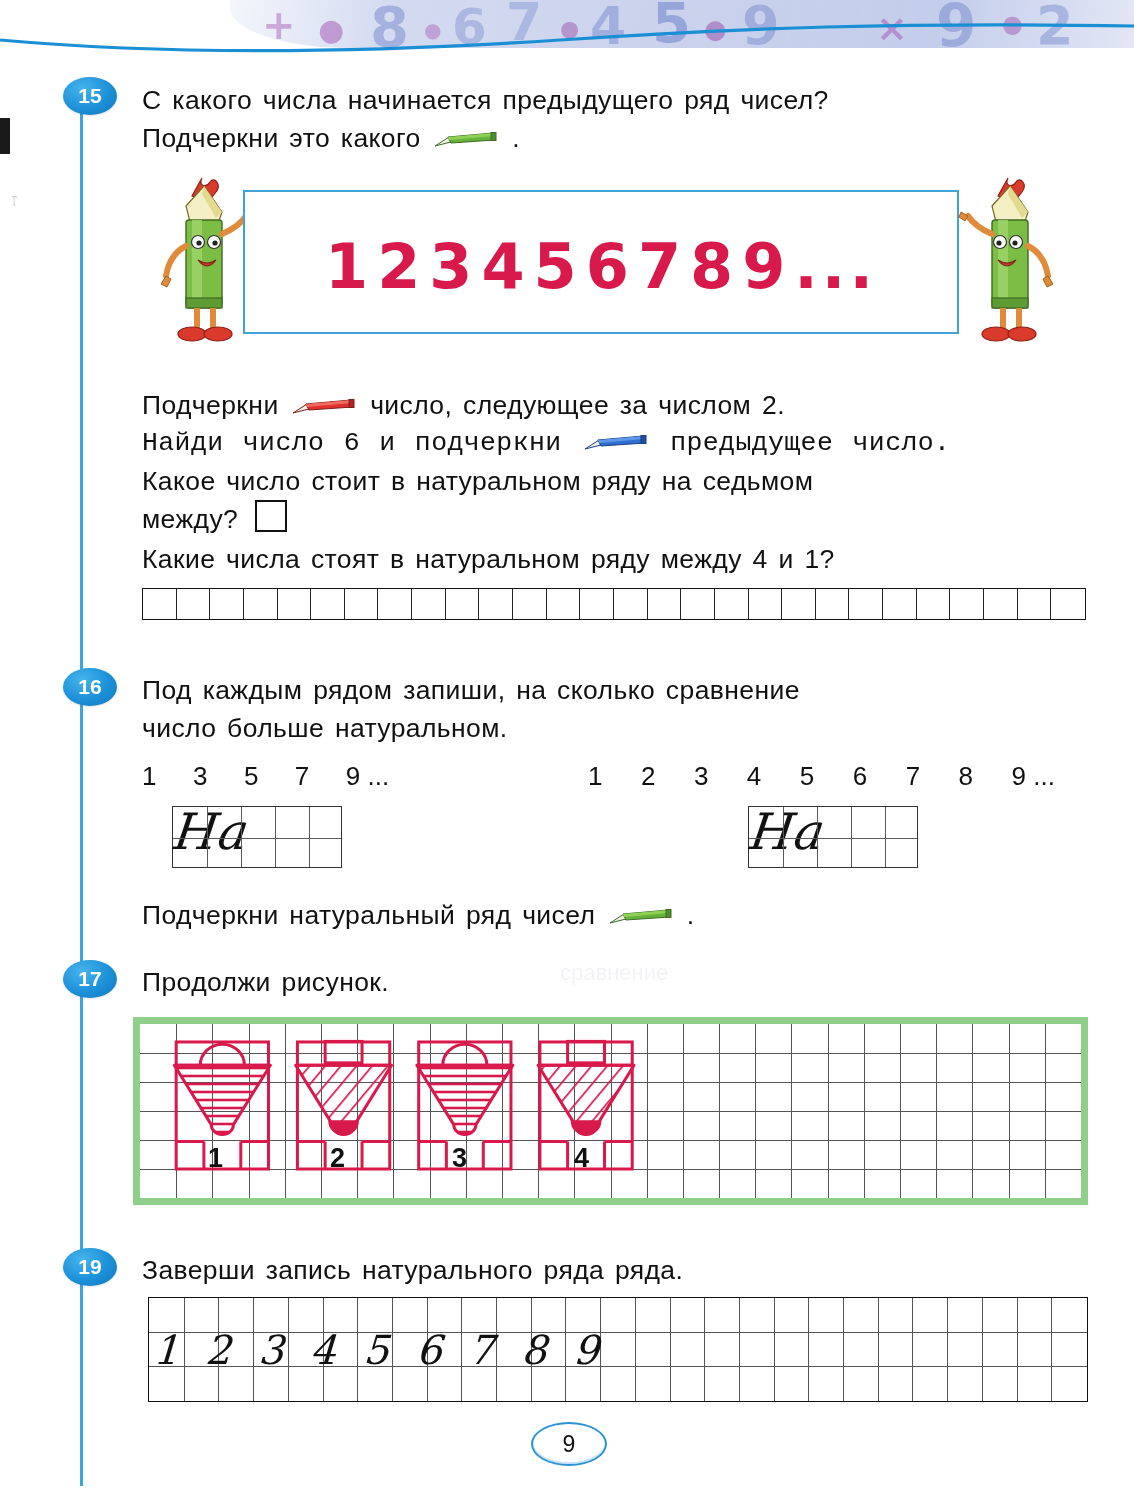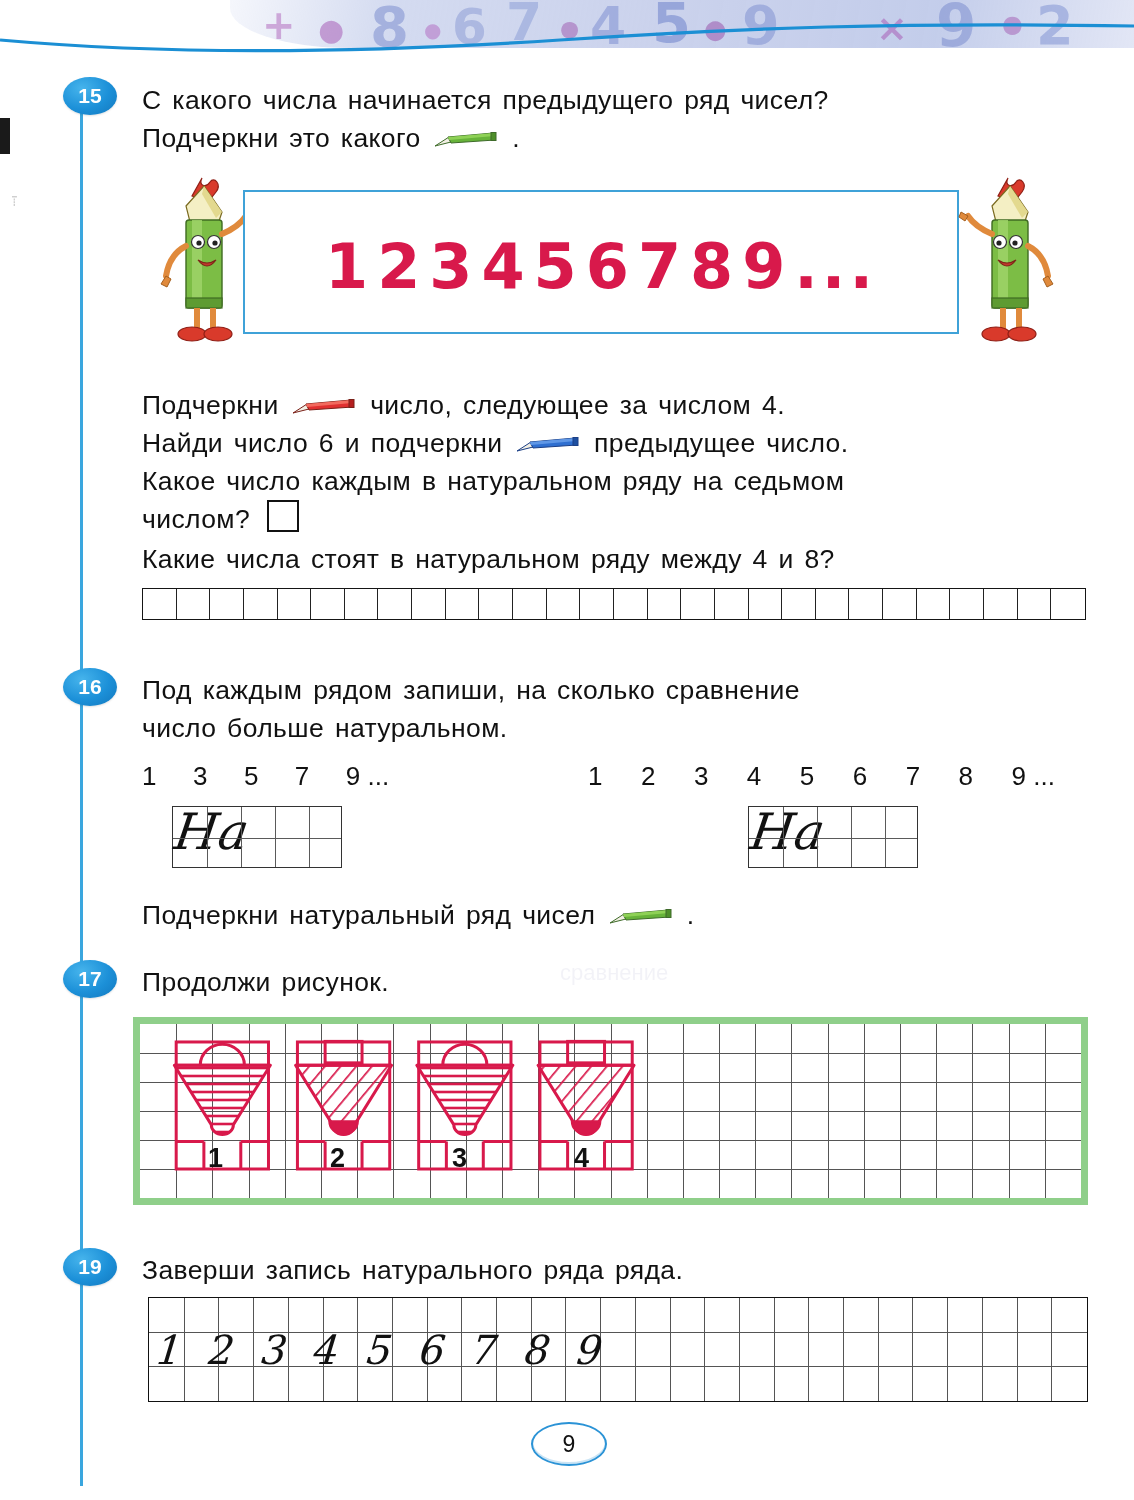--- a/index.html
+++ b/index.html
@@ -288,44 +288,44 @@
 <div class="ptext" style="left:142px;top:386px;">
   <span>Подчеркни</span>
   <span class="pencil">
     <svg viewBox="0 0 62 18">
       <polygon points="0,15 14,6 16,11" fill="#f2efe4" stroke="#7a2018" stroke-width="1"></polygon>
       <polygon points="13,6 58,2 60,9 16,12" fill="#e03030" stroke="#7a2018" stroke-width="1"></polygon>
       <polygon points="13,6 58,2 59,5 14,9" fill="#f26a5e"></polygon>
       <rect x="56" y="1.5" width="5" height="8" fill="#b51f1f" stroke="#7a2018" stroke-width="1"></rect>
     </svg>
   </span>
-  <span>число, следующее за числом 4.</span>
-</div>
-
-<div class="ptext" style="left:142px;top:424px;">
+  <span>число, следующее за числом 2.</span>
+</div>
+
+<div class="ptext" style="left:142px;top:424px;font-family:Liberation Mono, monospace;">
   <span>Найди число 6 и подчеркни</span>
   <span class="pencil">
     <svg viewBox="0 0 62 18">
       <polygon points="0,15 14,6 16,11" fill="#f2efe4" stroke="#1b3f86" stroke-width="1"></polygon>
       <polygon points="13,6 58,2 60,9 16,12" fill="#2f6fd0" stroke="#1b3f86" stroke-width="1"></polygon>
       <polygon points="13,6 58,2 59,5 14,9" fill="#5f97e6"></polygon>
       <rect x="56" y="1.5" width="5" height="8" fill="#1e4fa0" stroke="#1b3f86" stroke-width="1"></rect>
     </svg>
   </span>
   <span>предыдущее число.</span>
 </div>
 
-<div class="ptext" style="left:142px;top:462px;">Какое число каждым в натуральном ряду на седьмом</div>
+<div class="ptext" style="left:142px;top:462px;">Какое число стоит в натуральном ряду на седьмом</div>
 
 <div class="ptext" style="left:142px;top:500px;">
-  <span>числом?</span>
+  <span>между?</span>
   <span class="answer-sq"></span>
 </div>
 
-<div class="ptext" style="left:142px;top:540px;">Какие числа стоят в натуральном ряду между 4 и 8?</div>
+<div class="ptext" style="left:142px;top:540px;">Какие числа стоят в натуральном ряду между 4 и 1?</div>
 
 <div class="cellstrip" style="left:142px;top:588px;width:944px;height:32px;" id="strip15">
     <div class="cell" style="width: 3.57143%;"></div>
     <div class="cell" style="width: 3.57143%;"></div>
     <div class="cell" style="width: 3.57143%;"></div>
     <div class="cell" style="width: 3.57143%;"></div>
     <div class="cell" style="width: 3.57143%;"></div>
     <div class="cell" style="width: 3.57143%;"></div>
     <div class="cell" style="width: 3.57143%;"></div>
     <div class="cell" style="width: 3.57143%;"></div>

